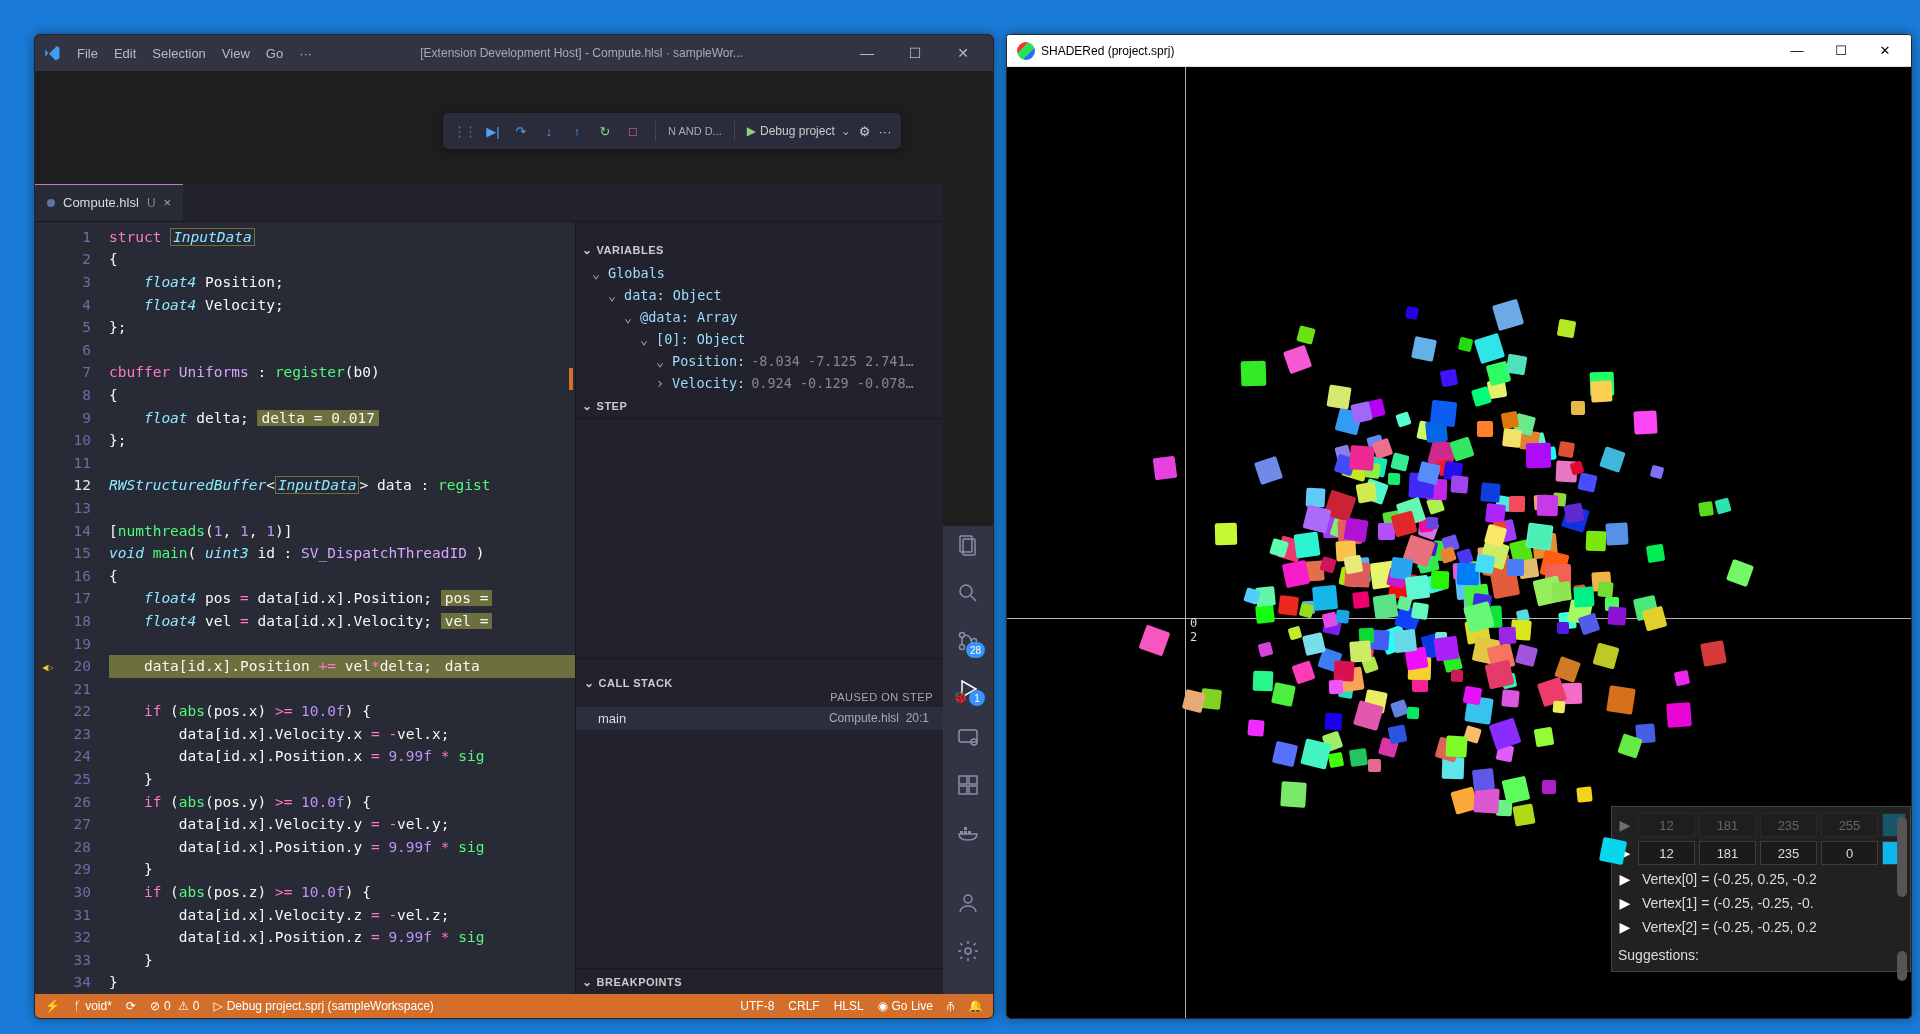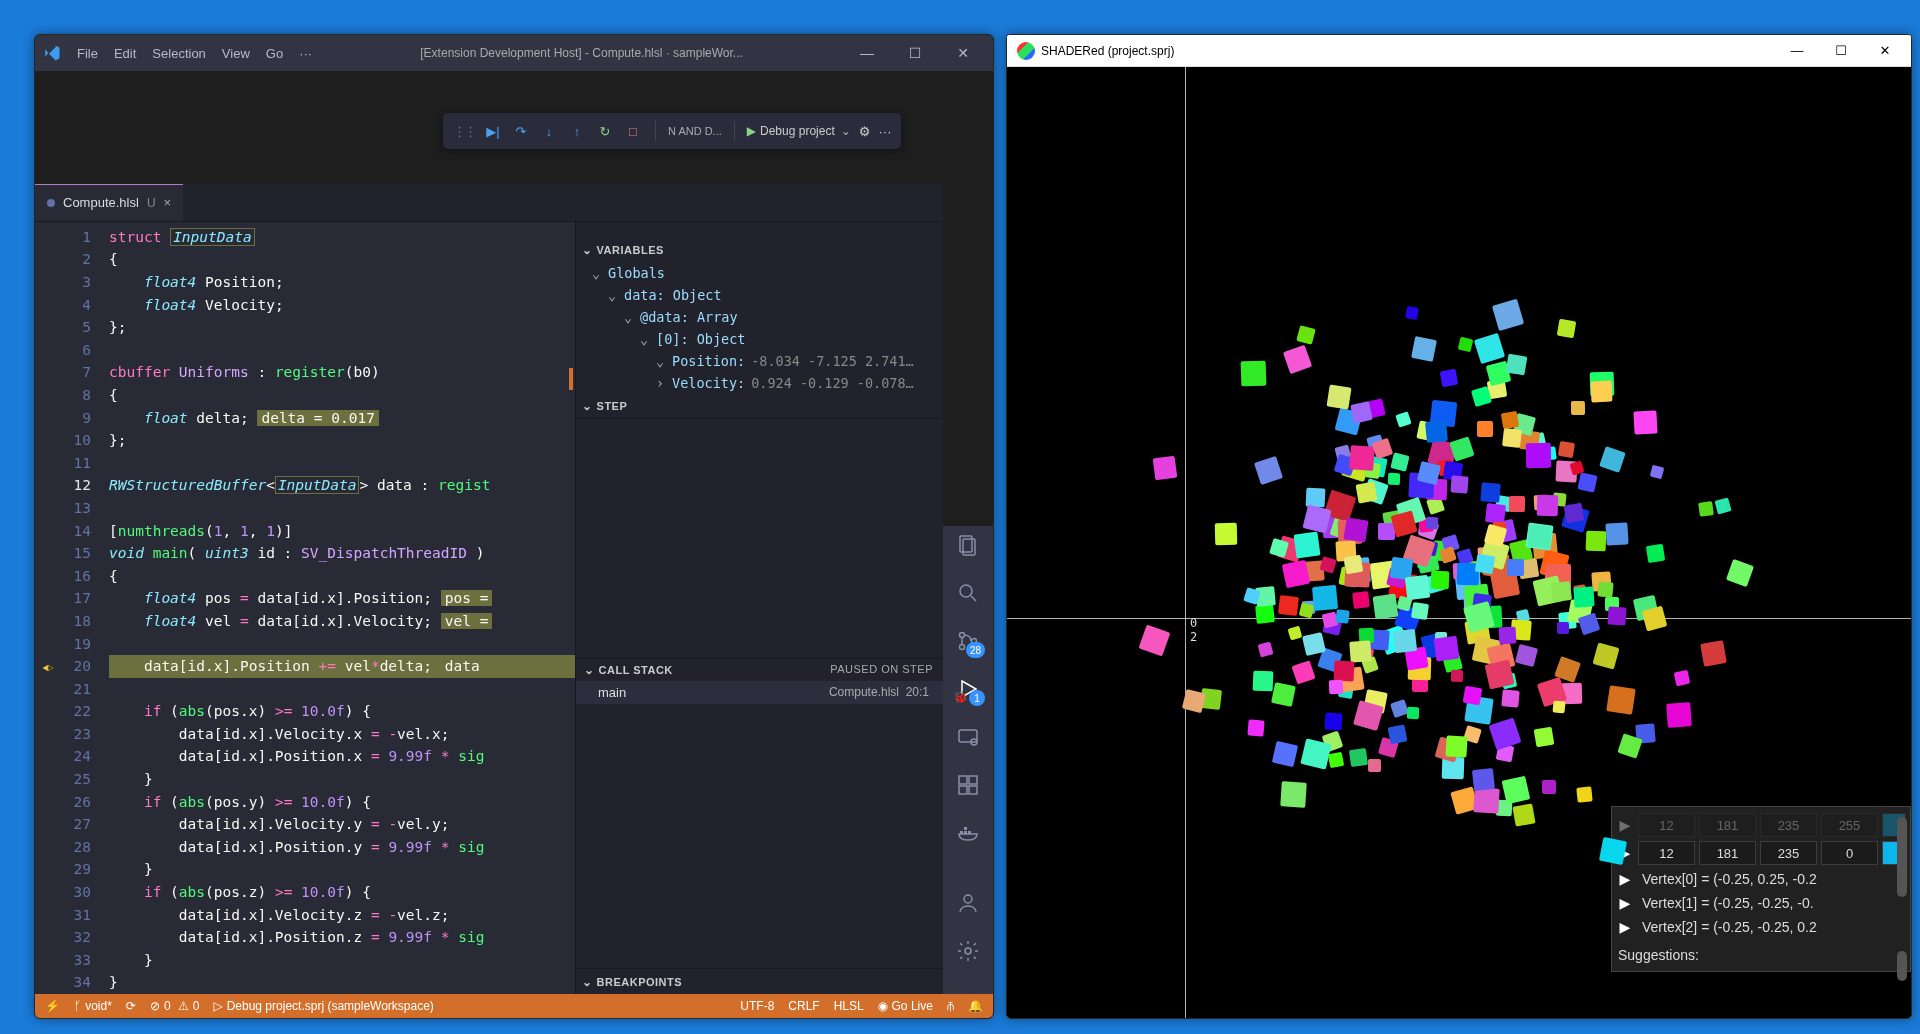--- a/index.html
+++ b/index.html
@@ -113,21 +113,21 @@
   .dbg-tree .row { display:flex; align-items:center; height:22px; gap:6px; }
   .dbg-tree .chev { width:12px; text-align:center; color:#aaa; }
   .dbg-tree .k { color:#9cdcfe; }
   .dbg-tree .t { color:#888; }
   .lvl1 { padding-left:14px; } .lvl2 { padding-left:30px; }
   .lvl3 { padding-left:46px; } .lvl4 { padding-left:62px; }
   .lvl5 { padding-left:78px; }
   .dbg-watch { flex: 0 0 240px; border-top:1px solid #181820; }
   .dbg-callstack { border-top:1px solid #181820; flex:1; }
   .callstack-head { display:flex; justify-content:space-between; padding:4px 10px 4px 2px; }
-  .callstack-head .paused { font-size:11px; color:#aaa; letter-spacing:.5px;}
+  .callstack-head .paused { font-size:11px; color:#aaa; letter-spacing:.5px;margin-top:28px;}
   .callstack-row { display:flex; justify-content:space-between; padding:4px 14px 4px 22px; background:#2c2e3e; }
   .callstack-row .left { color:#ddd; }
   .callstack-row .right { color:#aaa; font-size:12px; }
   .dbg-breakpoints { height:26px; border-top:1px solid #181820; }
 
   
   .vs-activity {
     width:50px; background:#323444; display:flex; flex-direction:column; align-items:center;
     padding-top:6px; gap:22px;
   }

